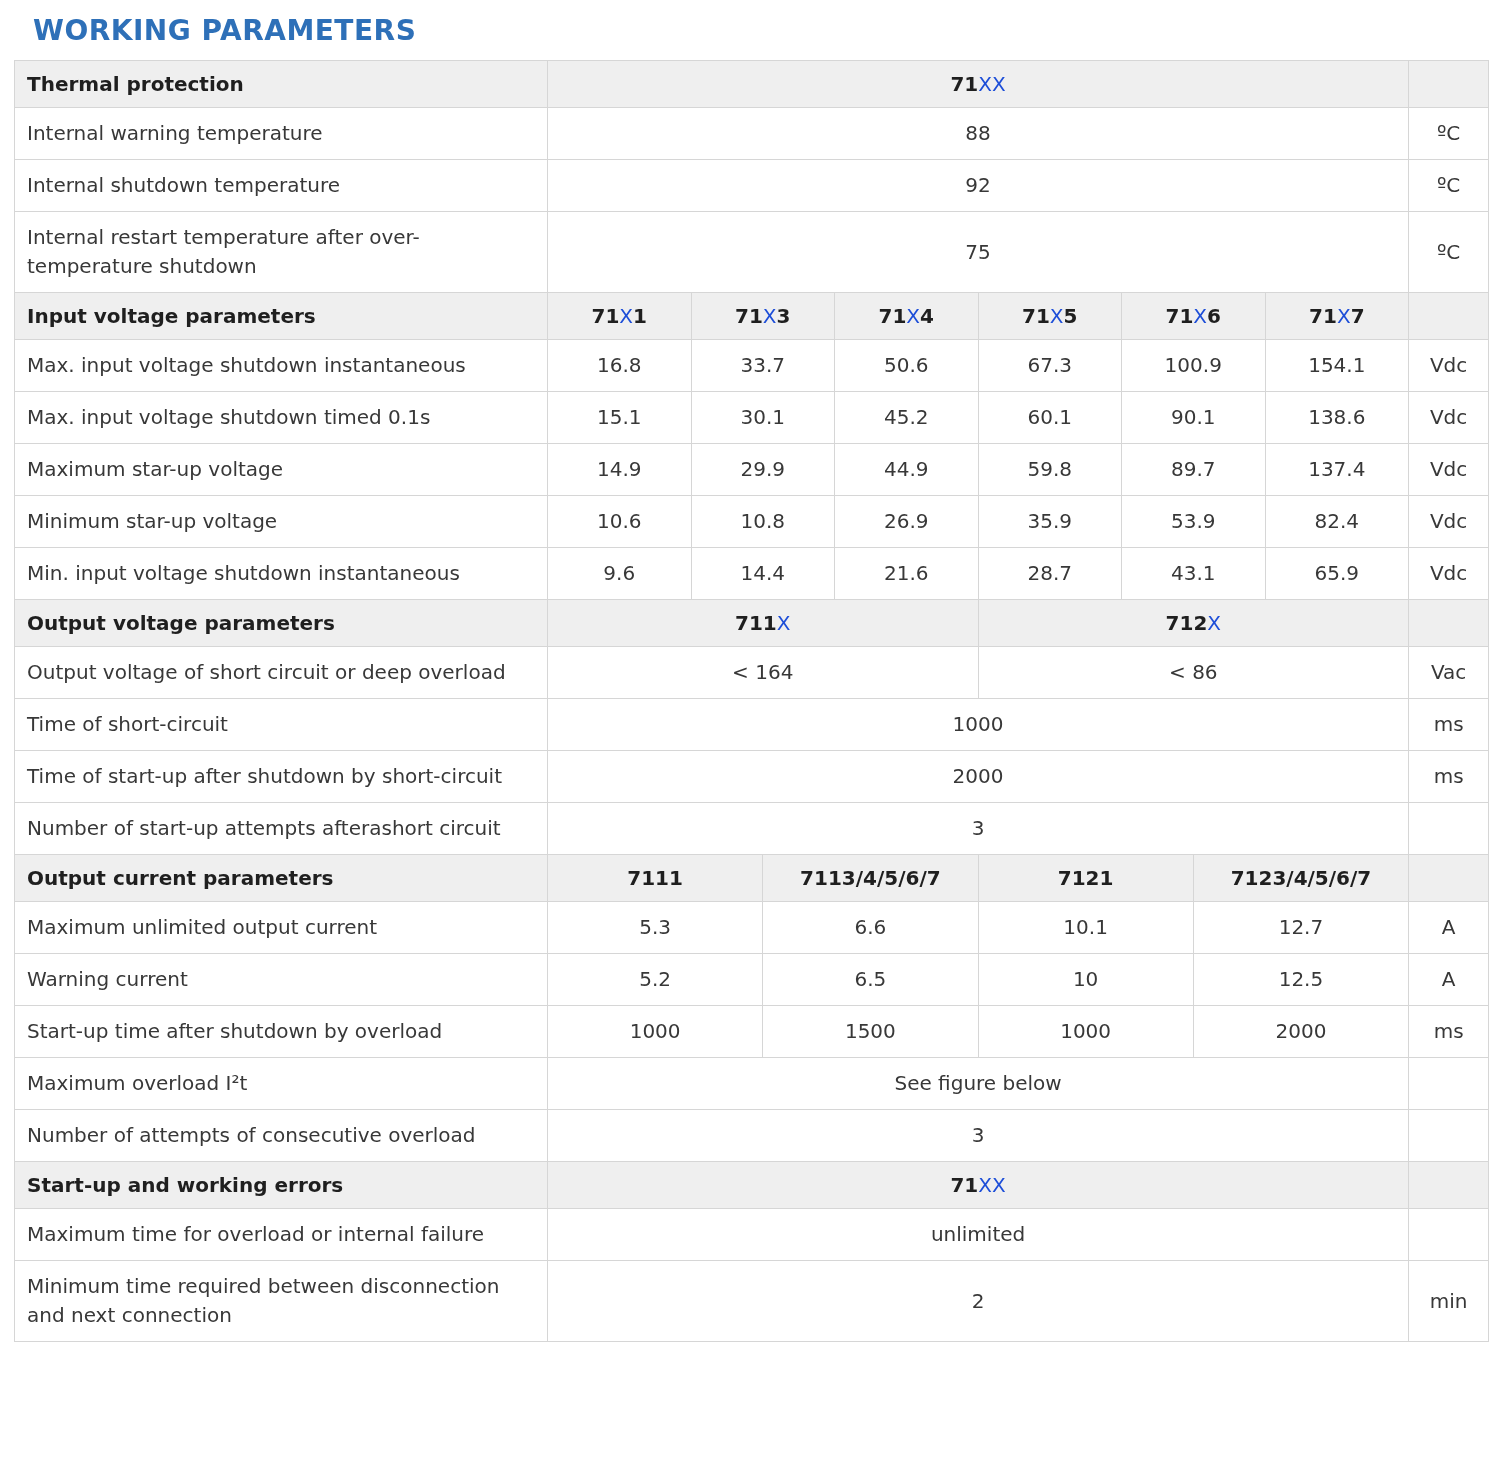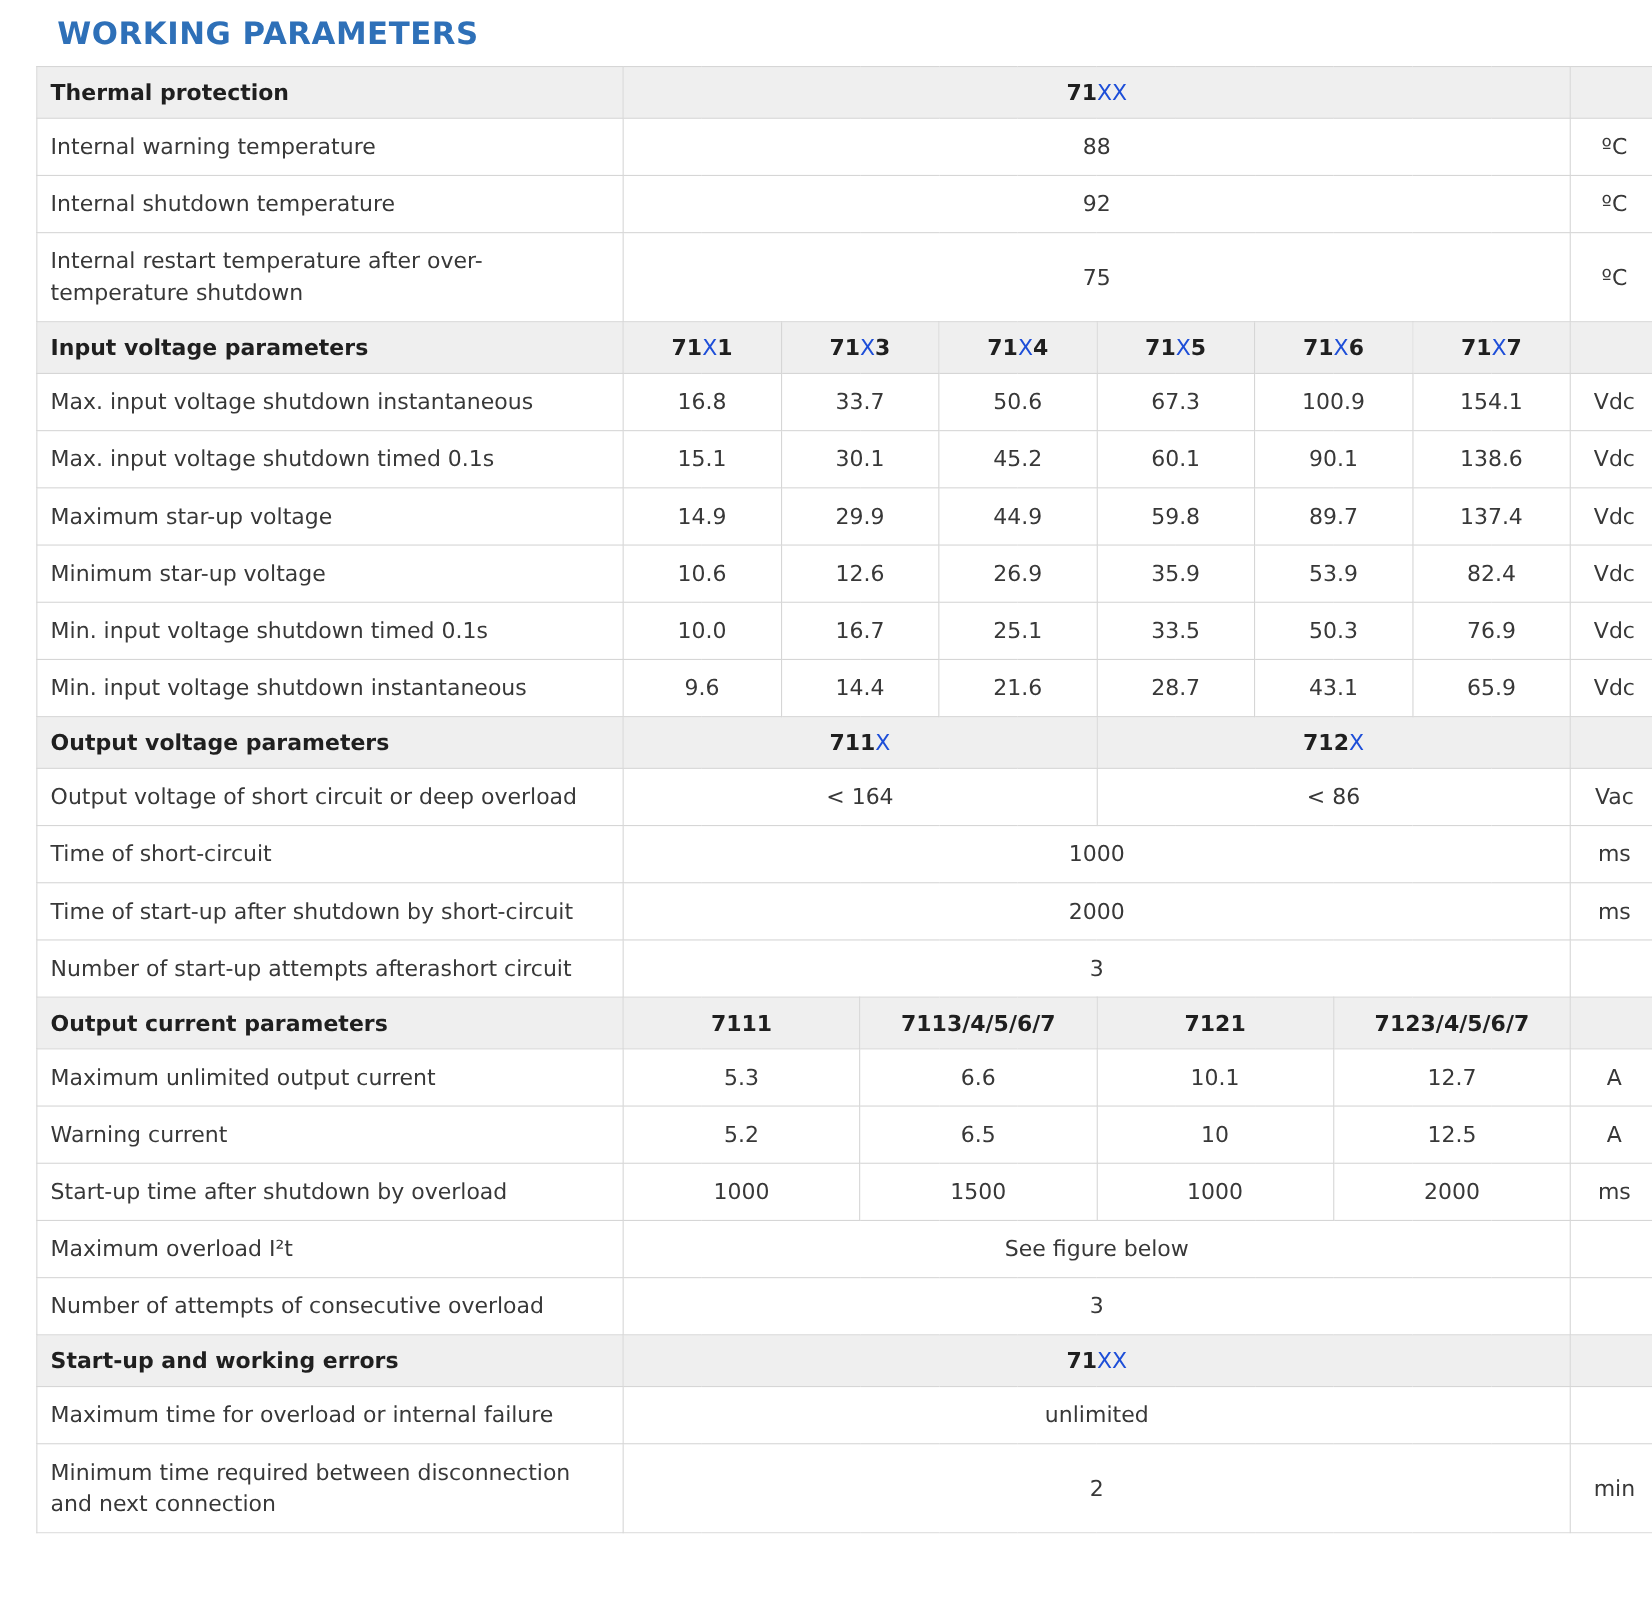--- a/index.html
+++ b/index.html
@@ -3,21 +3,21 @@
 <meta charset="utf-8">
 <style>
   html, body {
     margin: 0;
     padding: 0;
     background: #ffffff;
     width: 1502px;
     font-family: "DejaVu Sans", "Liberation Sans", sans-serif;
     color: #383838;
   }
-  .page { width: 1222px; padding-left: 19px; }
+  .page { width: 1222px; }
   .title {
     color: #2e70b8;
     font-size: 28px;
     font-weight: bold;
     letter-spacing: 0.5px;
     margin: 14px 0 13px 33px;
   }
   table.params {
     border-collapse: collapse;
     table-layout: fixed;
@@ -136,35 +136,25 @@
       <td class="val" colspan="2">29.9</td>
       <td class="val" colspan="2">44.9</td>
       <td class="val" colspan="2">59.8</td>
       <td class="val" colspan="2">89.7</td>
       <td class="val" colspan="2">137.4</td>
       <td class="unit">Vdc</td>
     </tr>
     <tr>
       <td class="lbl">Minimum star-up voltage</td>
       <td class="val" colspan="2">10.6</td>
-      <td class="val" colspan="2">12.6</td>
+      <td class="val" colspan="2">10.8</td>
       <td class="val" colspan="2">26.9</td>
       <td class="val" colspan="2">35.9</td>
       <td class="val" colspan="2">53.9</td>
       <td class="val" colspan="2">82.4</td>
-      <td class="unit">Vdc</td>
-    </tr>
-    <tr>
-      <td class="lbl">Min. input voltage shutdown timed 0.1s</td>
-      <td class="val" colspan="2">10.0</td>
-      <td class="val" colspan="2">16.7</td>
-      <td class="val" colspan="2">25.1</td>
-      <td class="val" colspan="2">33.5</td>
-      <td class="val" colspan="2">50.3</td>
-      <td class="val" colspan="2">76.9</td>
       <td class="unit">Vdc</td>
     </tr>
     <tr>
       <td class="lbl">Min. input voltage shutdown instantaneous</td>
       <td class="val" colspan="2">9.6</td>
       <td class="val" colspan="2">14.4</td>
       <td class="val" colspan="2">21.6</td>
       <td class="val" colspan="2">28.7</td>
       <td class="val" colspan="2">43.1</td>
       <td class="val" colspan="2">65.9</td>

